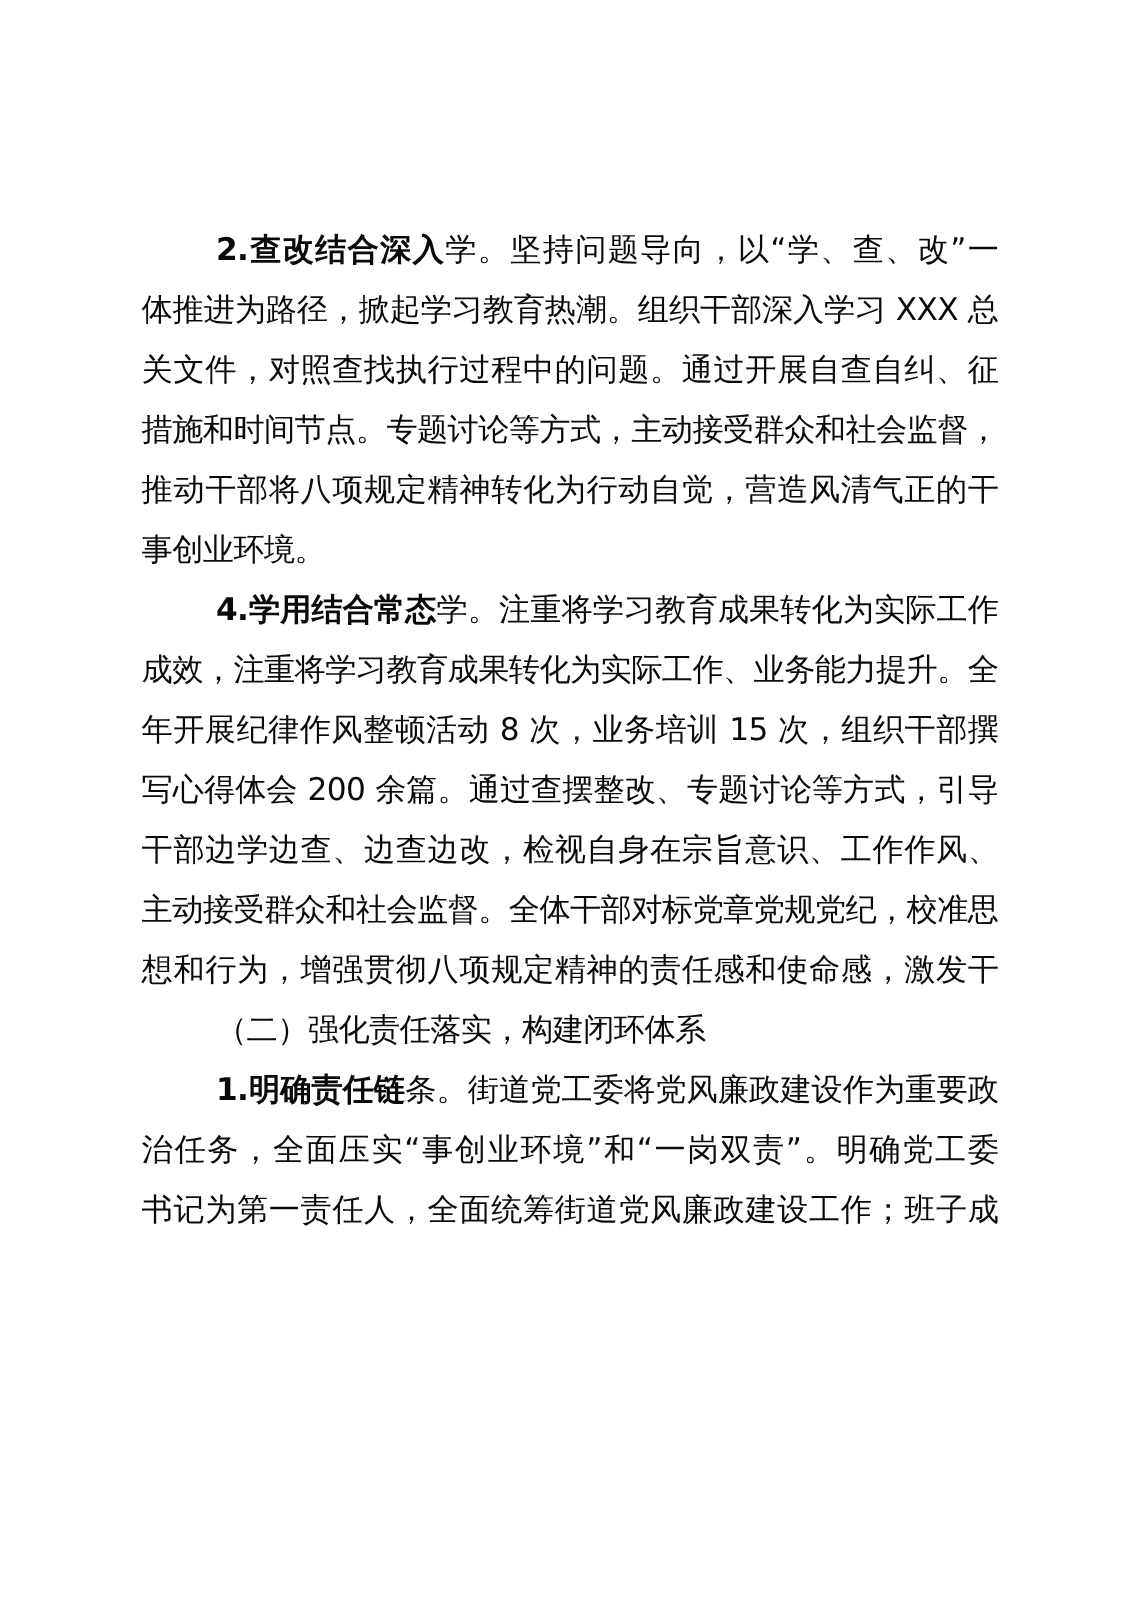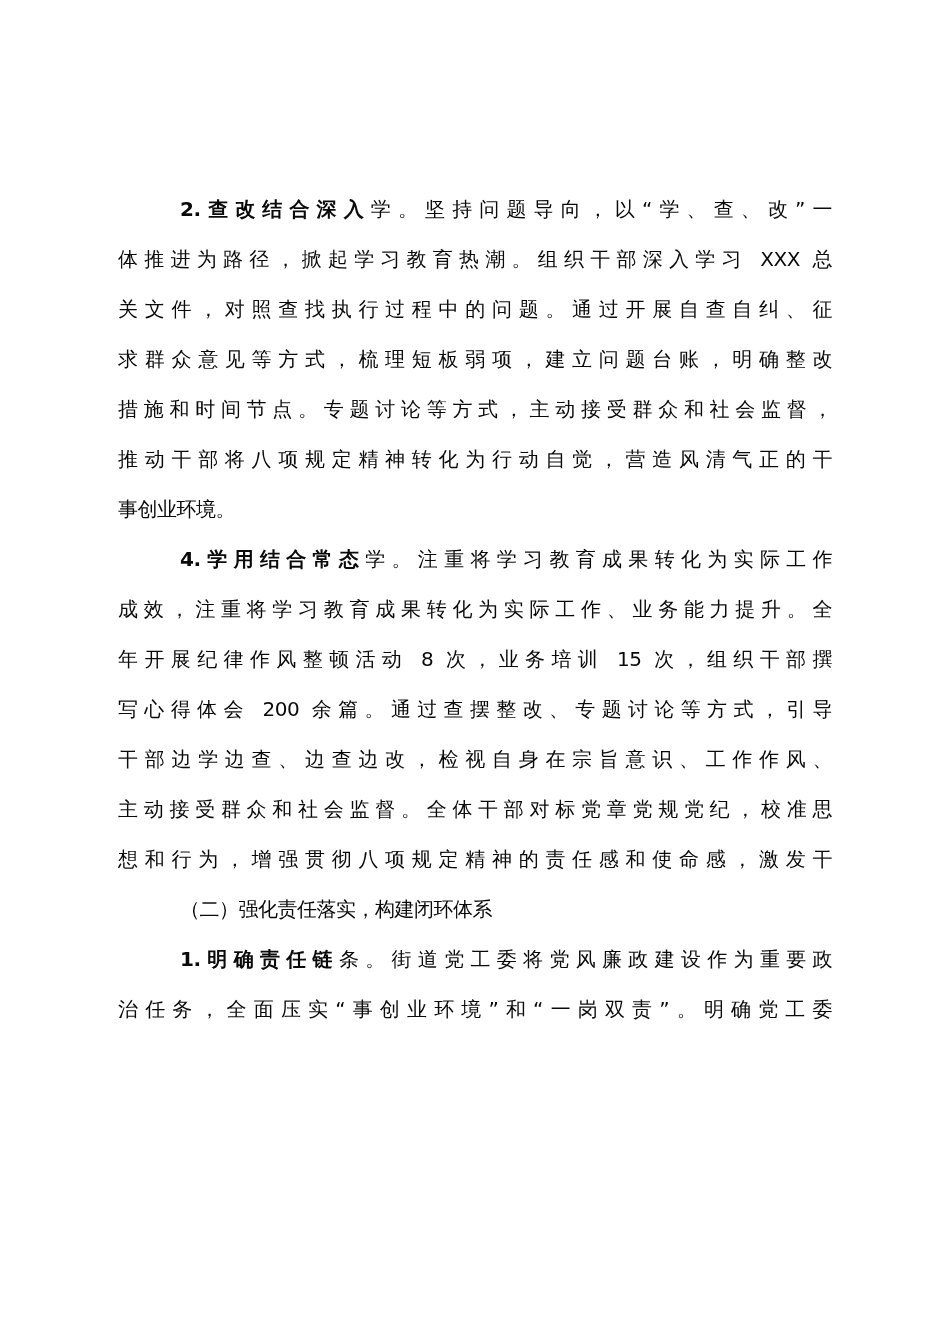--- a/index.html
+++ b/index.html
@@ -20,21 +20,21 @@
     overflow: hidden;
   }
   .text-block {
     position: absolute;
     left: 118px;
     top: 184px;
     width: 714px;
     color: #0a0a0a;
   }
   .line {
-    font-size: 20px;
+    font-size: 26px;
     line-height: 50px;
     height: 50px;
     letter-spacing: -0.5px;
     text-align: left;
     white-space: normal;
     overflow: visible;
   }
   .line.justify {
     text-align: justify;
     text-align-last: justify;
@@ -47,28 +47,28 @@
   }
 </style>
 </head>
 <body>
 
 <div class="page">
   <div class="text-block">
       <div class="line justify indent"><span class="bold">2.查改结合深入</span><span class="regular">学。坚持问题导向，以“学、查、改”一</span></div>
       <div class="line justify"><span class="regular">体推进为路径，掀起学习教育热潮。组织干部深入学习 XXX 总</span></div>
       <div class="line justify"><span class="regular">关文件，对照查找执行过程中的问题。通过开展自查自纠、征</span></div>
-      <div class="line justify"><span class="regular">求群众意见等方式，梳理短板弱项，建立问题台账，明确整改</span></div>
       <div class="line justify"><span class="regular">措施和时间节点。专题讨论等方式，主动接受群众和社会监督，</span></div>
       <div class="line justify"><span class="regular">推动干部将八项规定精神转化为行动自觉，营造风清气正的干</span></div>
       <div class="line"><span class="regular">事创业环境。</span></div>
       <div class="line justify indent"><span class="bold">4.学用结合常态</span><span class="regular">学。注重将学习教育成果转化为实际工作</span></div>
       <div class="line justify"><span class="regular">成效，注重将学习教育成果转化为实际工作、业务能力提升。全</span></div>
       <div class="line justify"><span class="regular">年开展纪律作风整顿活动 8 次，业务培训 15 次，组织干部撰</span></div>
       <div class="line justify"><span class="regular">写心得体会 200 余篇。通过查摆整改、专题讨论等方式，引导</span></div>
       <div class="line justify"><span class="regular">干部边学边查、边查边改，检视自身在宗旨意识、工作作风、</span></div>
       <div class="line justify"><span class="regular">主动接受群众和社会监督。全体干部对标党章党规党纪，校准思</span></div>
       <div class="line justify"><span class="regular">想和行为，增强贯彻八项规定精神的责任感和使命感，激发干</span></div>
       <div class="line indent"><span class="regular">（二）强化责任落实，构建闭环体系</span></div>
       <div class="line justify indent"><span class="bold">1.明确责任链</span><span class="regular">条。街道党工委将党风廉政建设作为重要政</span></div>
       <div class="line justify"><span class="regular">治任务，全面压实“事创业环境”和“一岗双责”。明确党工委</span></div>
+      <div class="line justify"><span class="regular">书记为第一责任人，全面统筹街道党风廉政建设工作；班子成</span></div>
     </div>
 </div>
 
 </body></html>

